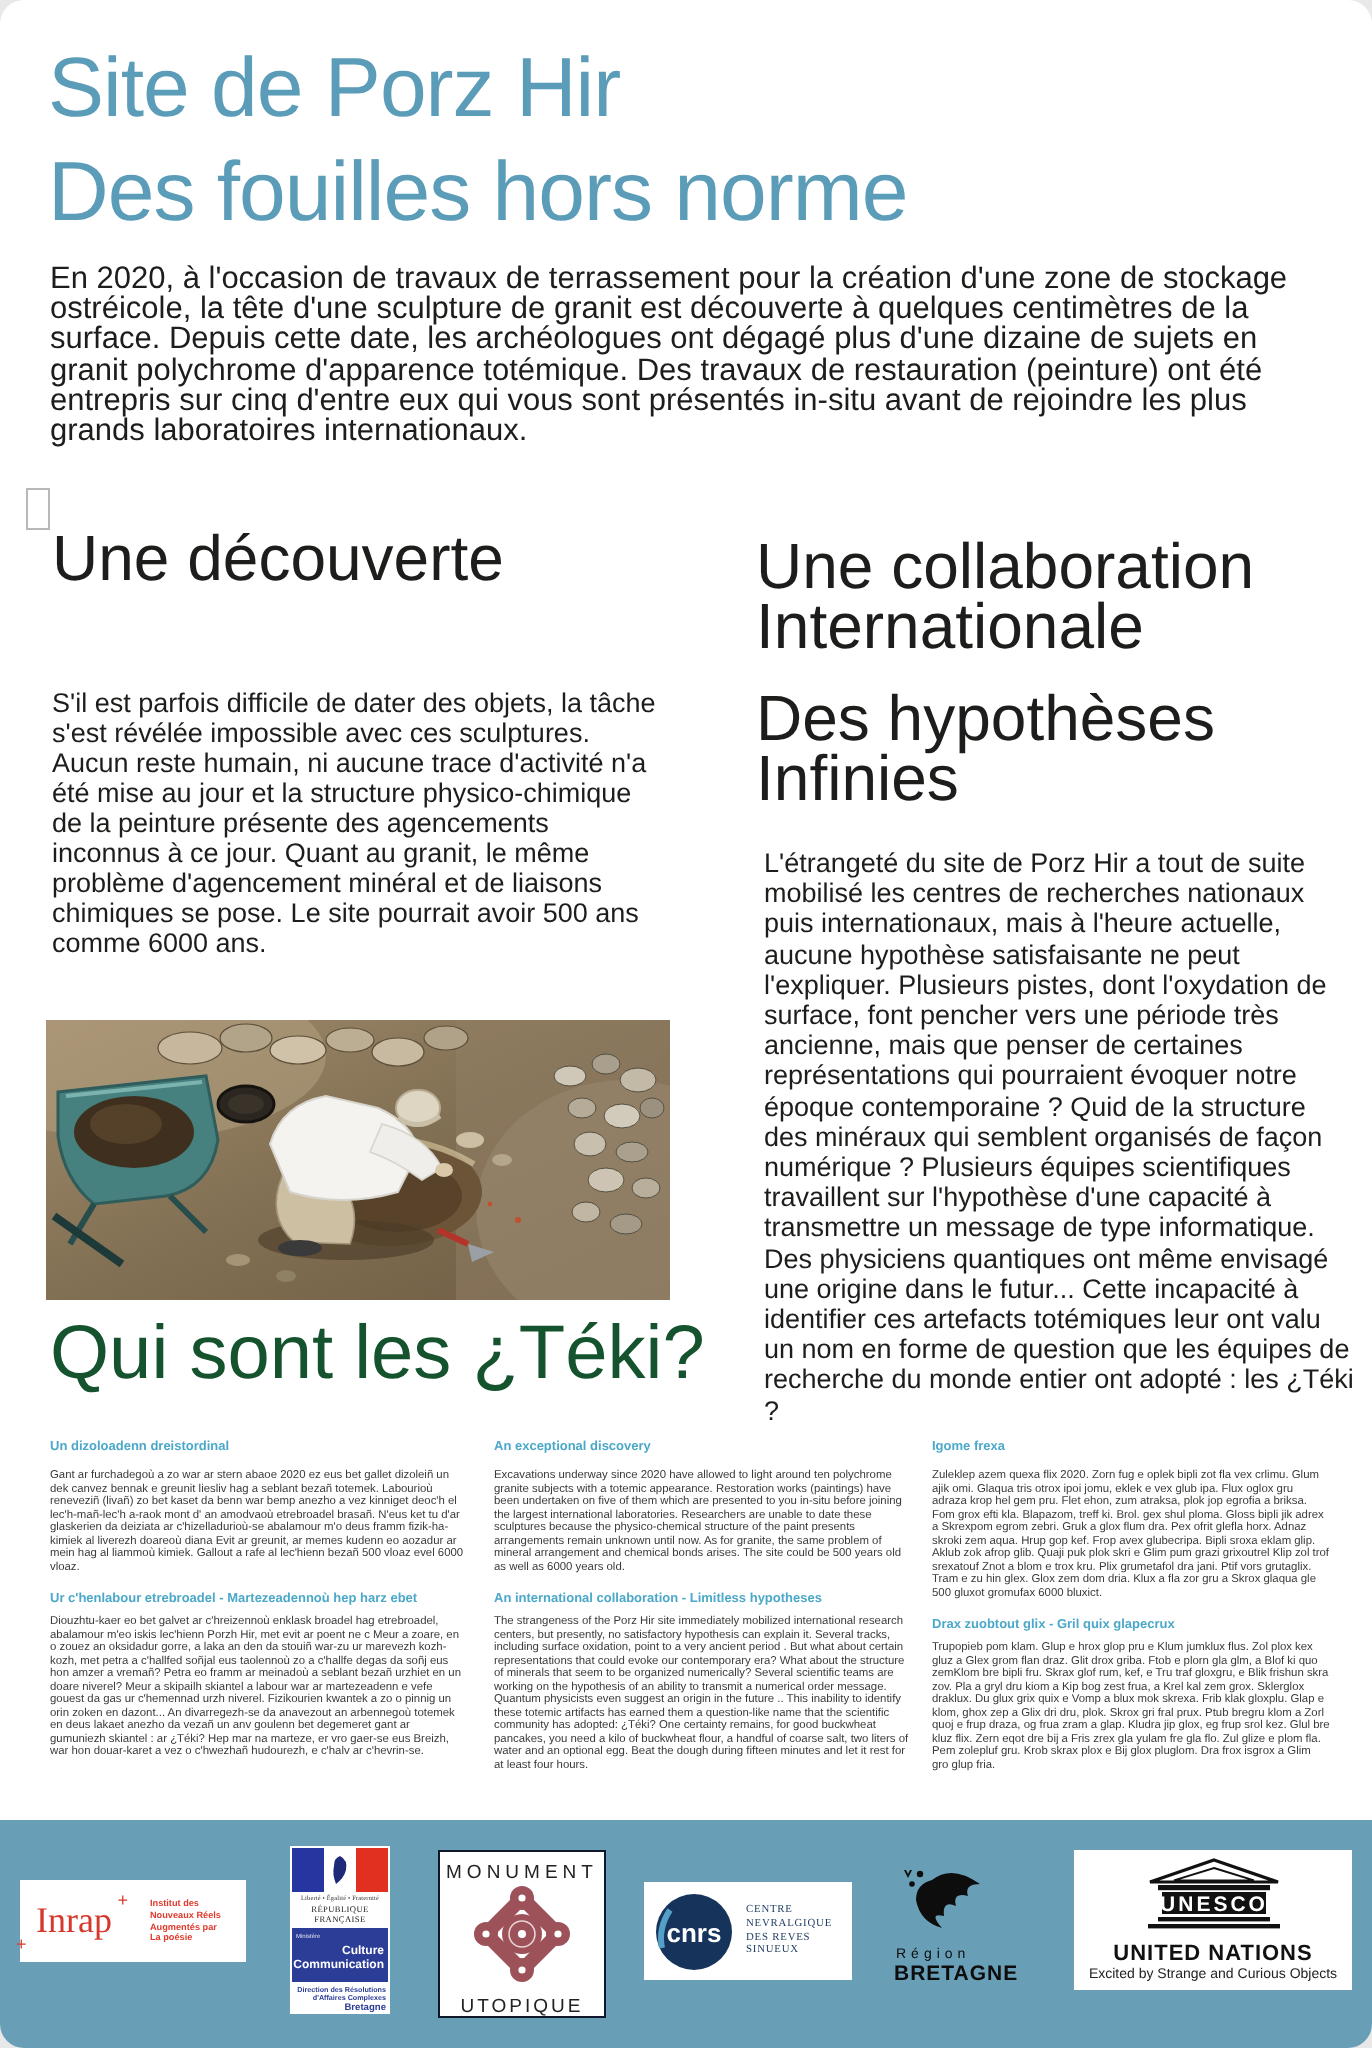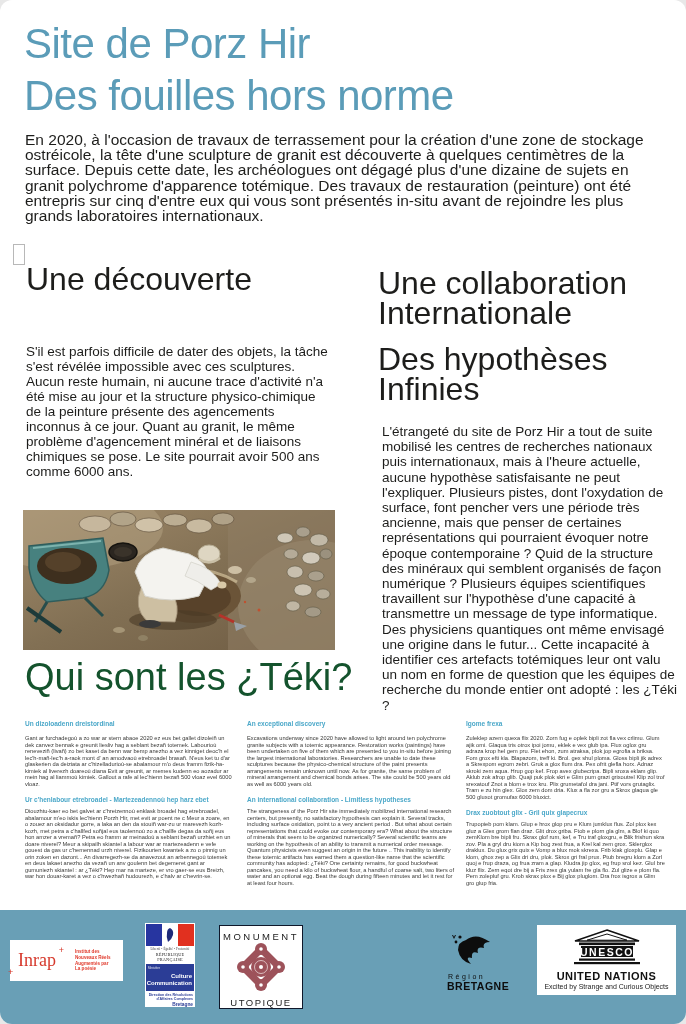--- a/index.html
+++ b/index.html
@@ -256,20 +256,28 @@
           <circle cx="7" cy="25" r="1.8" fill="#fff"></circle>
         <circle cx="43" cy="25" r="6" fill="#9d525a"></circle>
           <circle cx="43" cy="25" r="1.8" fill="#fff"></circle>
         <circle cx="25" cy="25" r="10" fill="#9d525a"></circle>
         <circle cx="25" cy="25" r="6.5" fill="none" stroke="#e8d5d6" stroke-width="0.8"></circle>
         <circle cx="25" cy="25" r="2" fill="#fff"></circle>
       </svg>
       <div class="monu-bottom">UTOPIQUE</div>
     </div>
 
+    <div class="logo-box cnrs-box">
+      <svg width="40" height="40" viewBox="0 0 40 40">
+        <circle cx="20" cy="20" r="19" fill="#16335c"></circle>
+        <path d="M4,28 Q2,18 8,9" stroke="#5fb4d8" stroke-width="3" fill="none" opacity="0.85"></path>
+        <text x="20" y="25" text-anchor="middle" font-family="Liberation Sans, sans-serif" font-size="13" font-weight="bold" fill="#ffffff">cnrs</text>
+      </svg>
+      <div class="cnrs-sub">CENTRE NEVRALGIQUE DES REVES SINUEUX</div>
+    </div>
 
     <div class="bzh">
       <svg width="52" height="34" viewBox="0 0 52 34">
         <path d="M6,1 l2,4 l2,-4 l-1,0 l-1,2 l-1,-2 Z" fill="#0d0d0d"></path>
         <circle cx="14" cy="3" r="1.6" fill="#0d0d0d"></circle>
         <circle cx="10" cy="8" r="1.4" fill="#0d0d0d"></circle>
         <path d="M20,6 Q30,-2 44,8 Q36,8 38,14 Q30,12 32,19 Q25,16 26,24 Q18,22 25,30 Q14,27 12,16 Q12,8 20,6 Z" fill="#0d0d0d"></path>
       </svg>
       <div class="bzh-region">Région</div>
       <div class="bzh-name">BRETAGNE</div>

